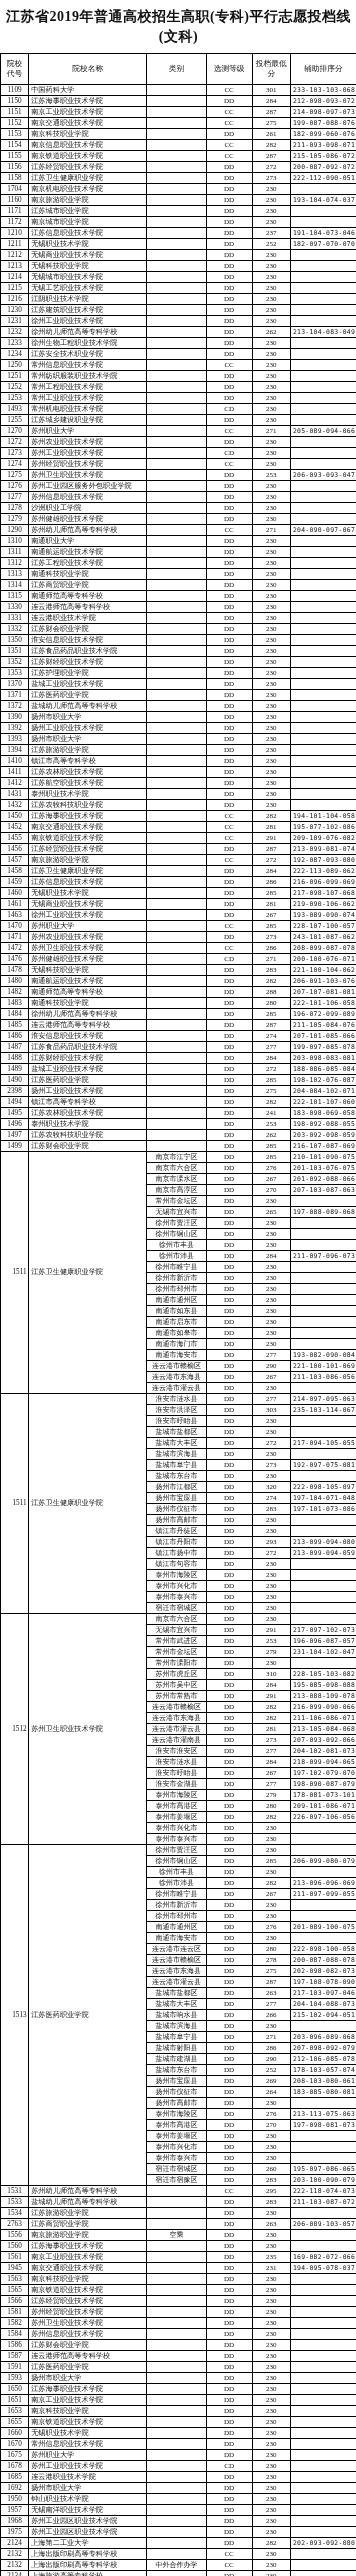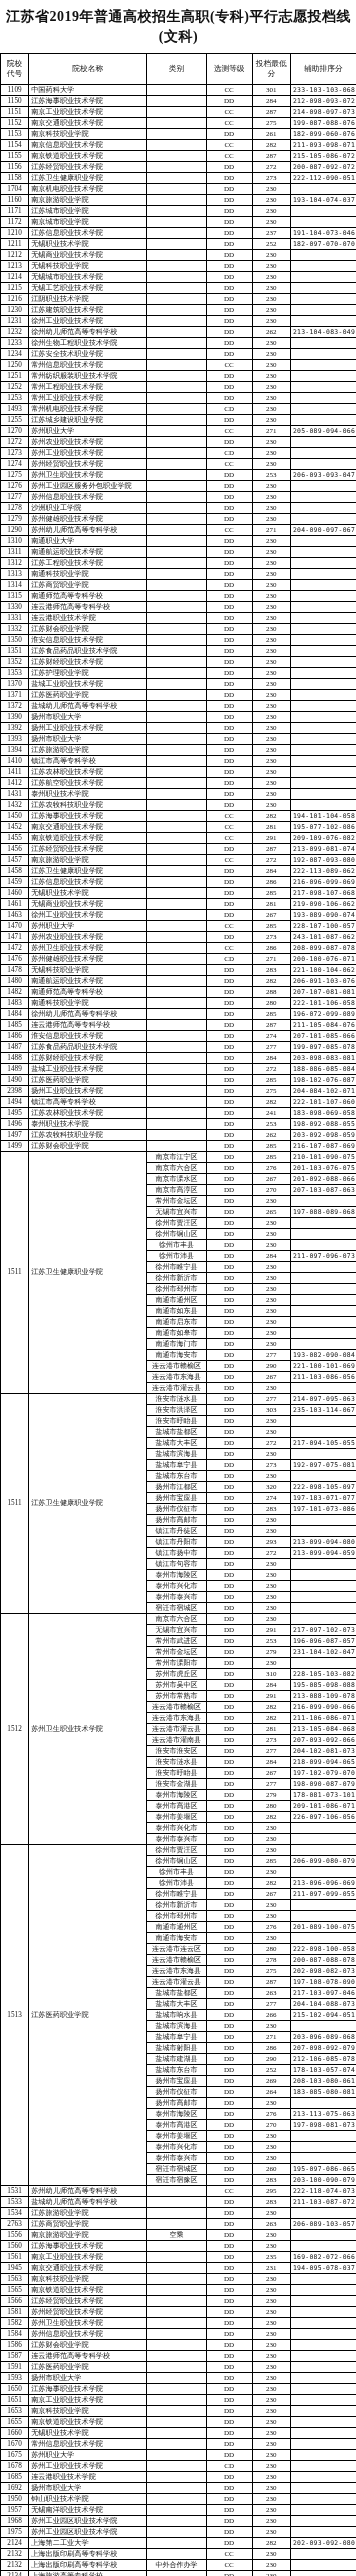--- a/index.html
+++ b/index.html
@@ -55,21 +55,21 @@
     padding-left:2.1px;
     font-family:"DejaVu Sans Mono","Liberation Mono",monospace;
     font-size:6.4px;
     letter-spacing:0.3px;
   }
   .score-table td.merged{
     text-align:left;
     vertical-align:middle;
     white-space:normal;
   }
-  .score-table td.merged.code{text-align:center;}
+  .score-table td.merged.code{text-align:right;}
 </style>
 </head>
 <body>
 
 <div class="page">
   <div class="doc-title">江苏省2019年普通高校招生高职(专科)平行志愿投档线(文科)</div>
 
   <table class="score-table">
     <colgroup>
       <col class="c-code">
@@ -1053,21 +1053,21 @@
         <tr>
           <td class="cat">扬州市江都区</td>
           <td class="lvl">DD</td>
           <td class="min">320</td>
           <td class="aux">222-098-105-097</td>
         </tr>
         <tr>
           <td class="cat">扬州市宝应县</td>
           <td class="lvl">DD</td>
           <td class="min">274</td>
-          <td class="aux">197-183-071-077</td>
+          <td class="aux">197-104-071-048</td>
         </tr>
         <tr>
           <td class="cat">扬州市仪征市</td>
           <td class="lvl">DD</td>
           <td class="min">283</td>
           <td class="aux">197-101-073-086</td>
         </tr>
         <tr>
           <td class="cat">扬州市高邮市</td>
           <td class="lvl">DD</td>

